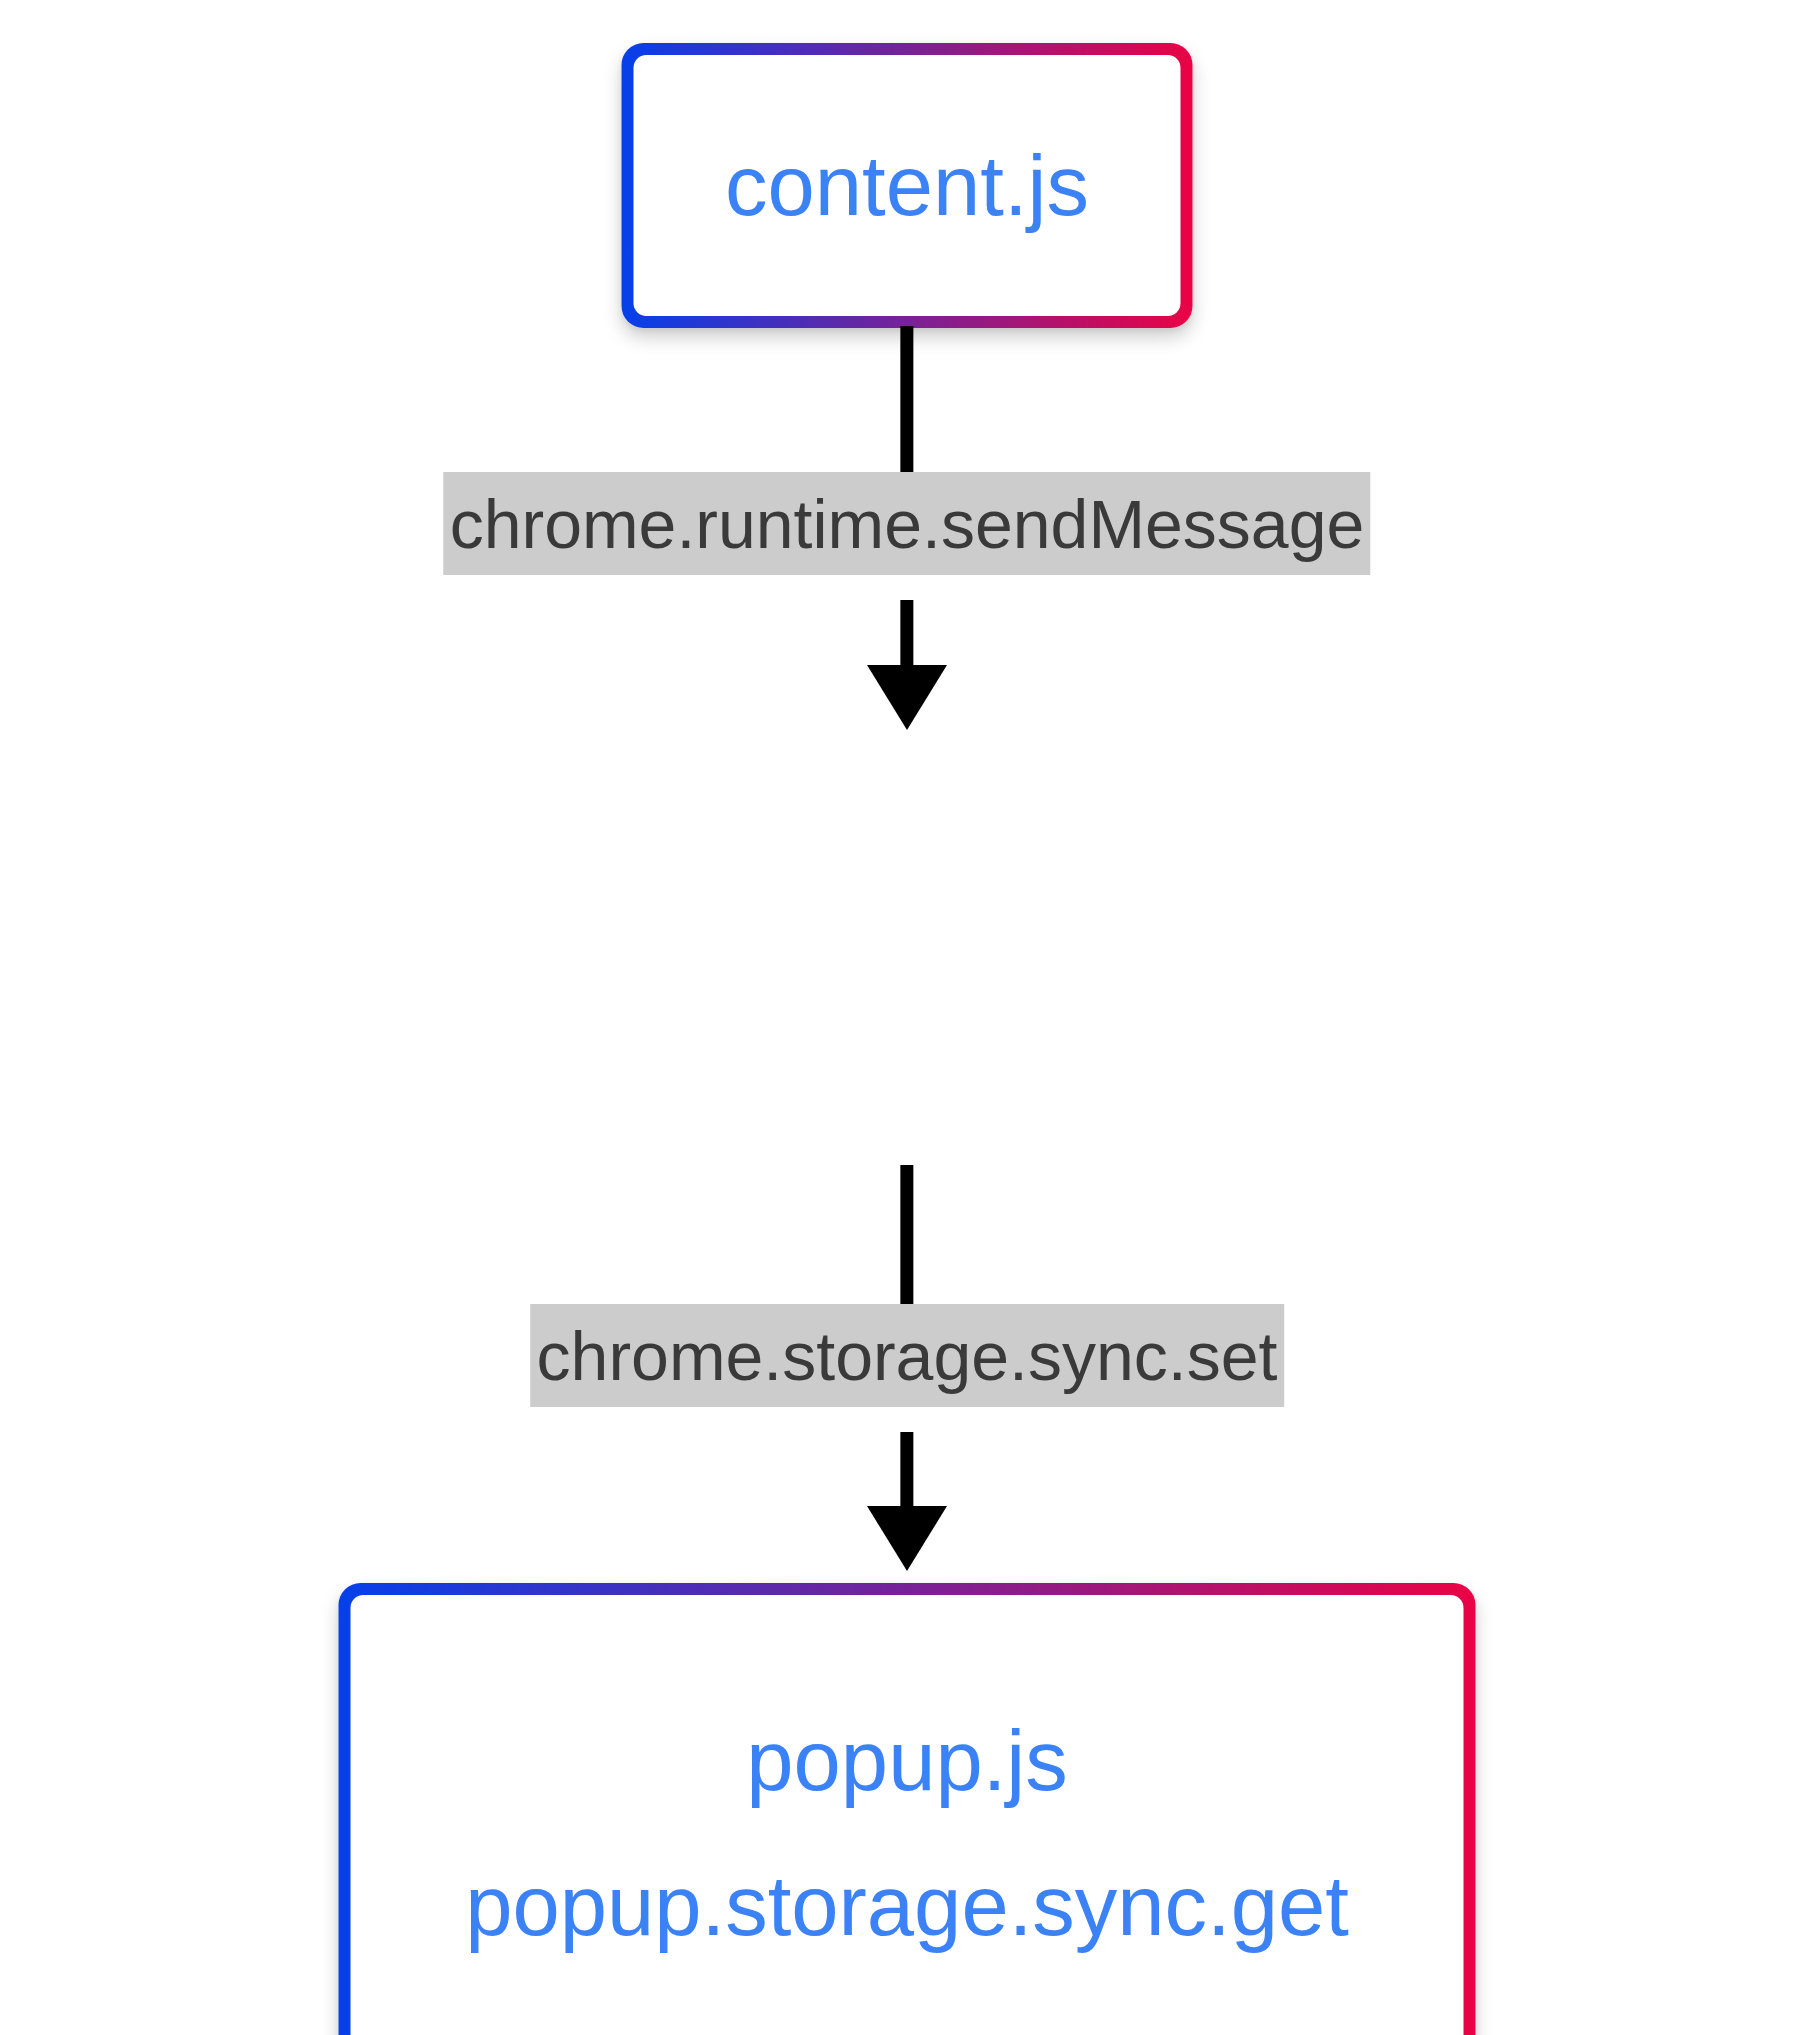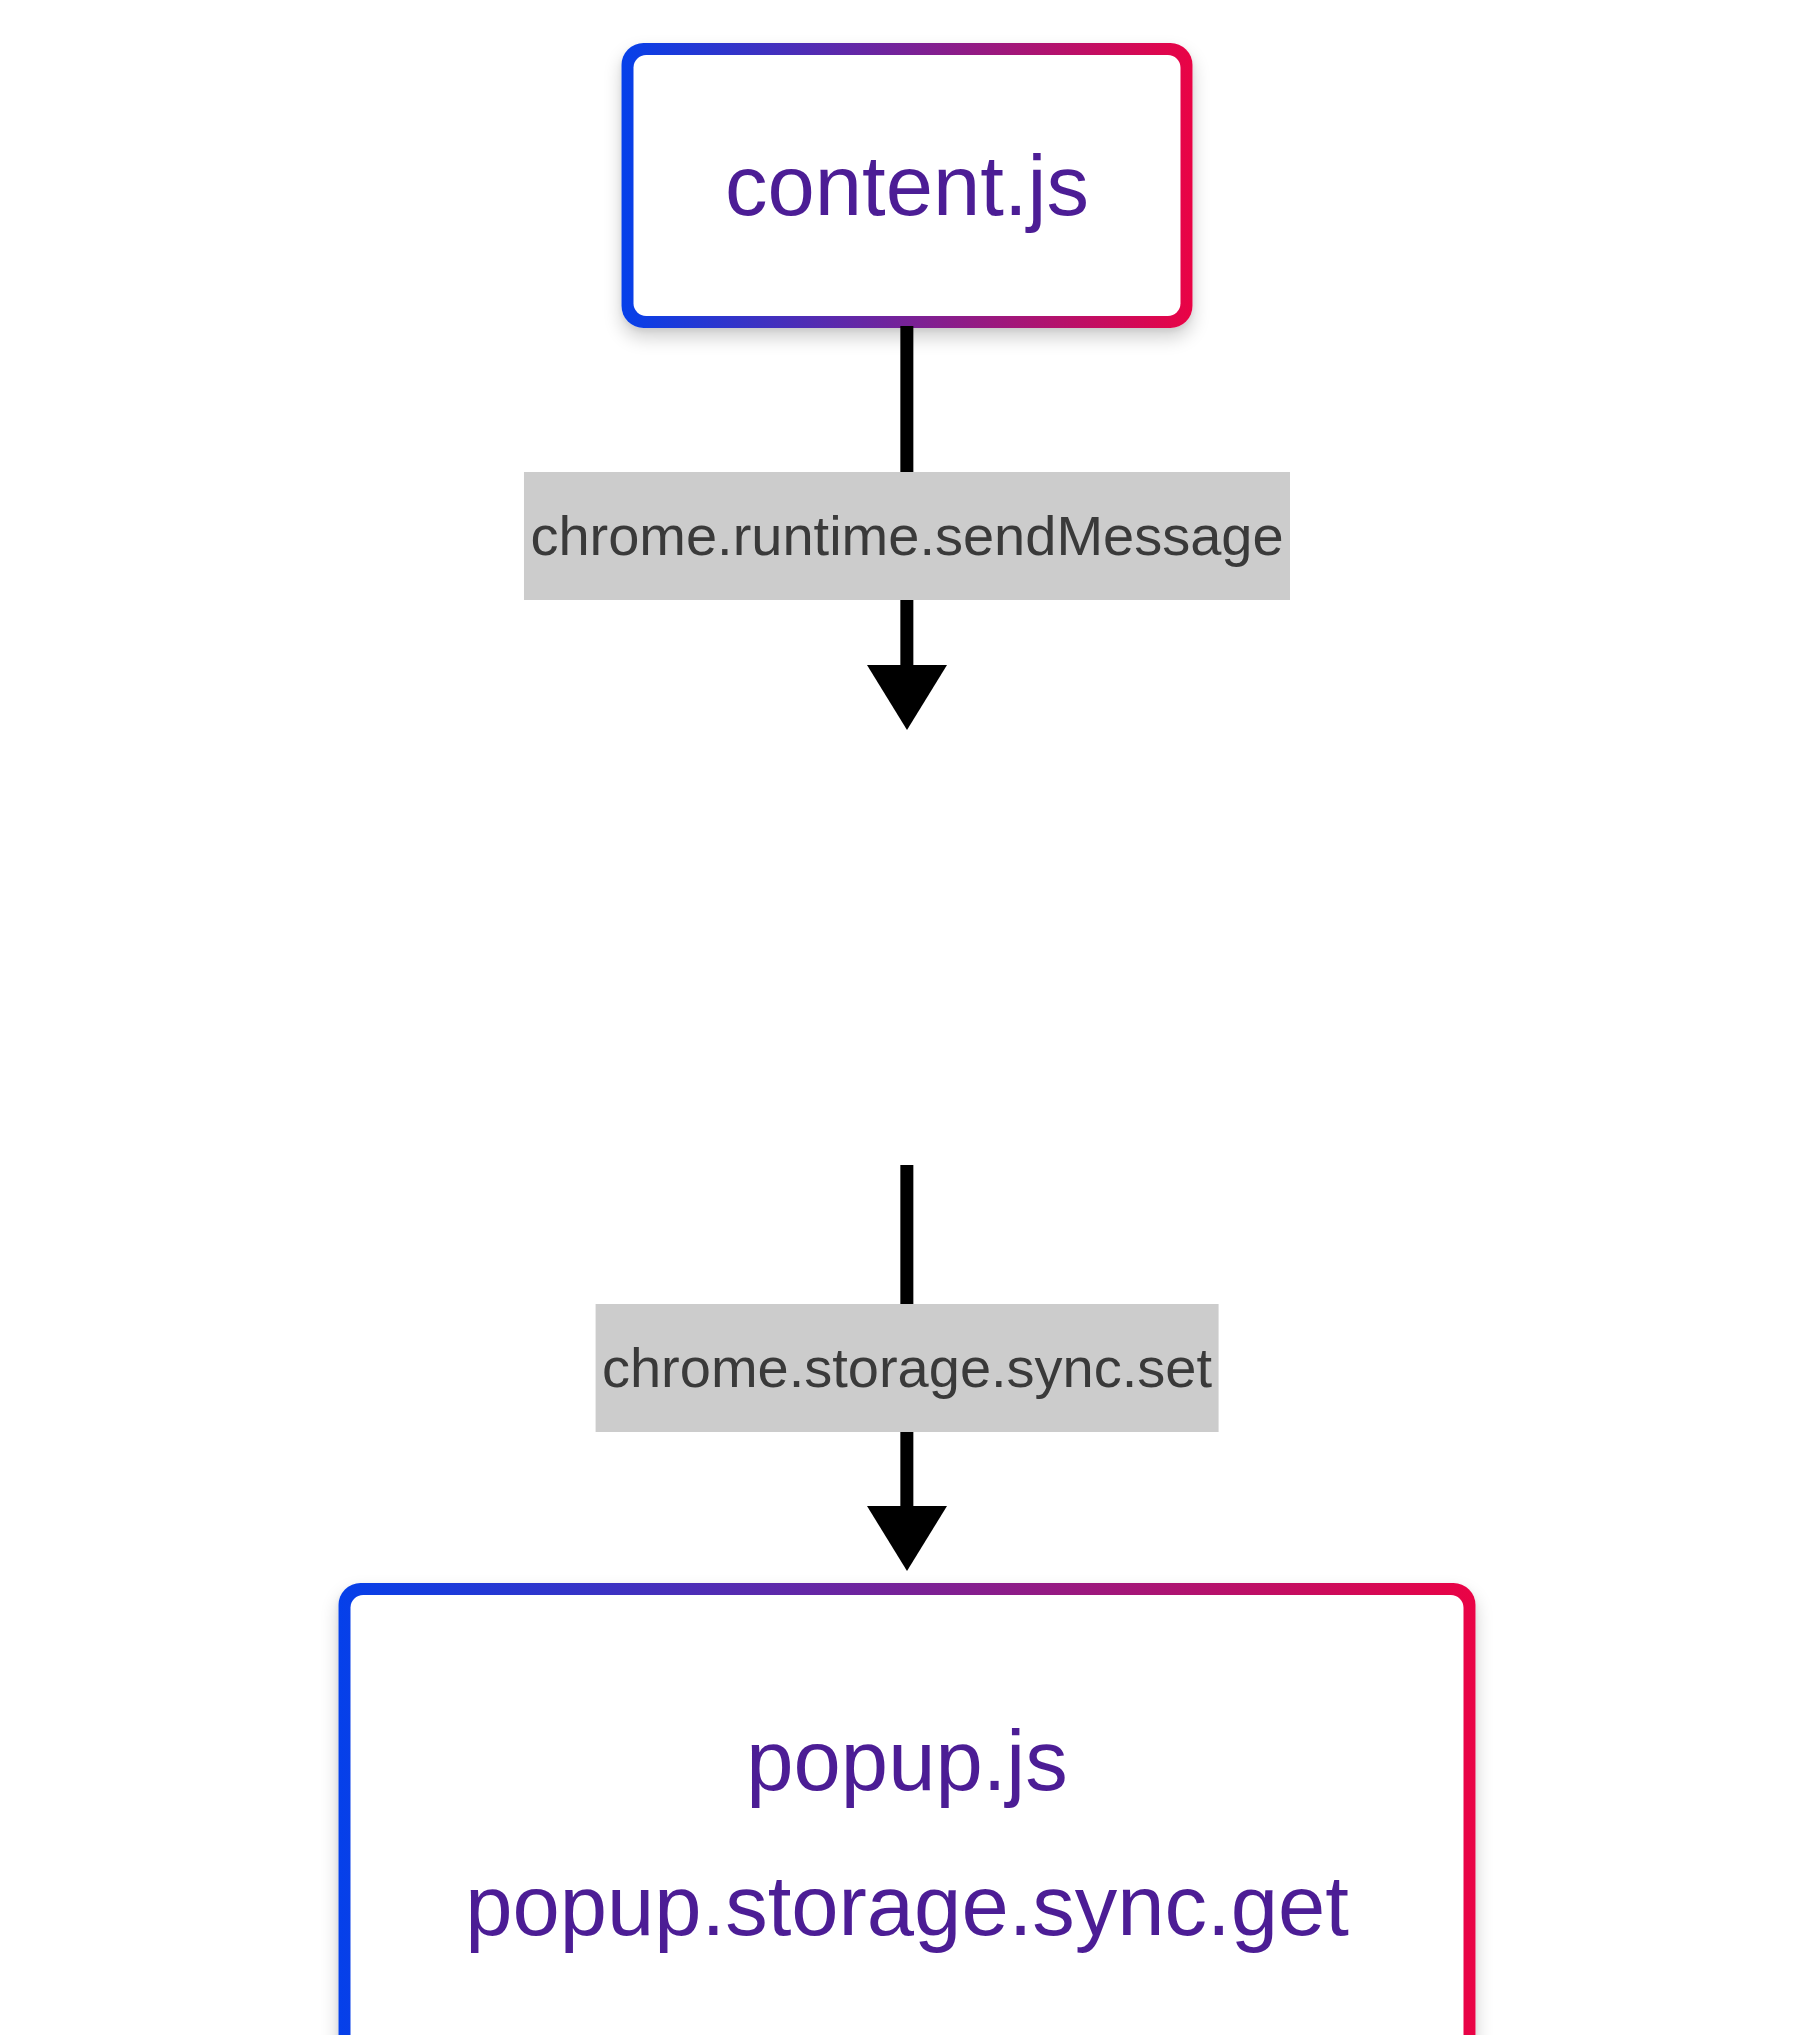--- a/index.html
+++ b/index.html
@@ -33,37 +33,37 @@
     border-radius: 12.7px;
     display: flex;
     flex-direction: column;
     align-items: center;
     justify-content: center;
     gap: 18px;
   }
   .node-text {
     font-size: 85px;
     line-height: 1.5;
-    color: #4c1d95;
+    color: #3b82f6;
     white-space: nowrap;
   }
   #node-content    { top: 43px;   width: 571px; height: 285px; }
   #node-background { top: 742px; width: 1723px; height: 424px; }
   #node-popup      { top: 1583px; width: 1137px; height: 500px; }
 
   
   .edge-label {
     position: absolute;
     left: 50%;
     transform: translateX(-50%);
     background: #cccccc;
     color: #3a3a3a;
-    font-size: 56px;
+    font-size: 68px;
     line-height: 1.5;
-    height: 128px;
+    height: 103px;
     display: inline-flex;
     align-items: center;
     padding: 0 6.4px;
     white-space: nowrap;
   }
   #edge-label-1 { top: 472px; }
   #edge-label-2 { top: 1304px; }
 
   
   .shaft {

